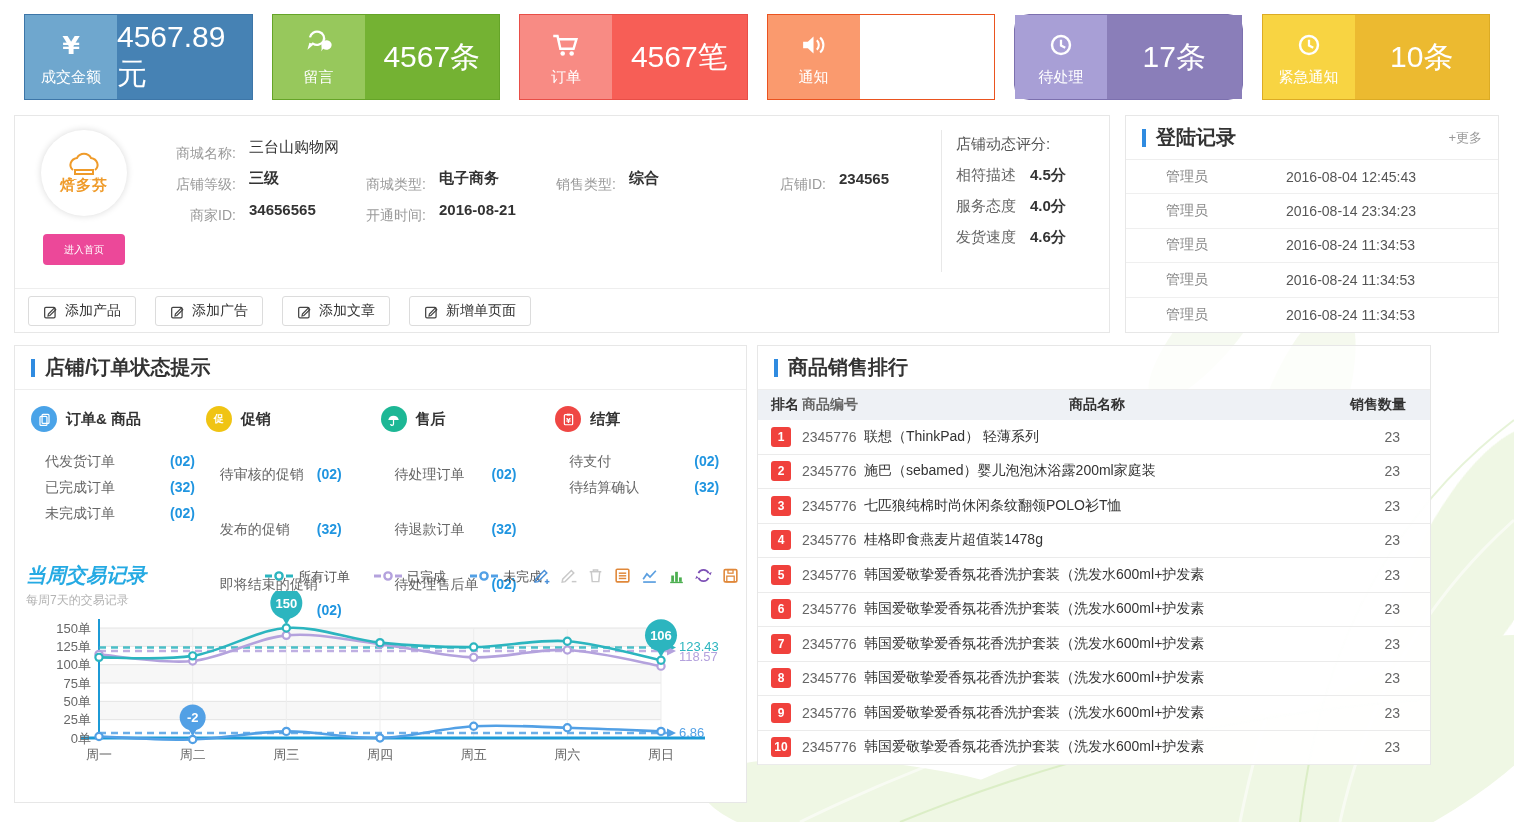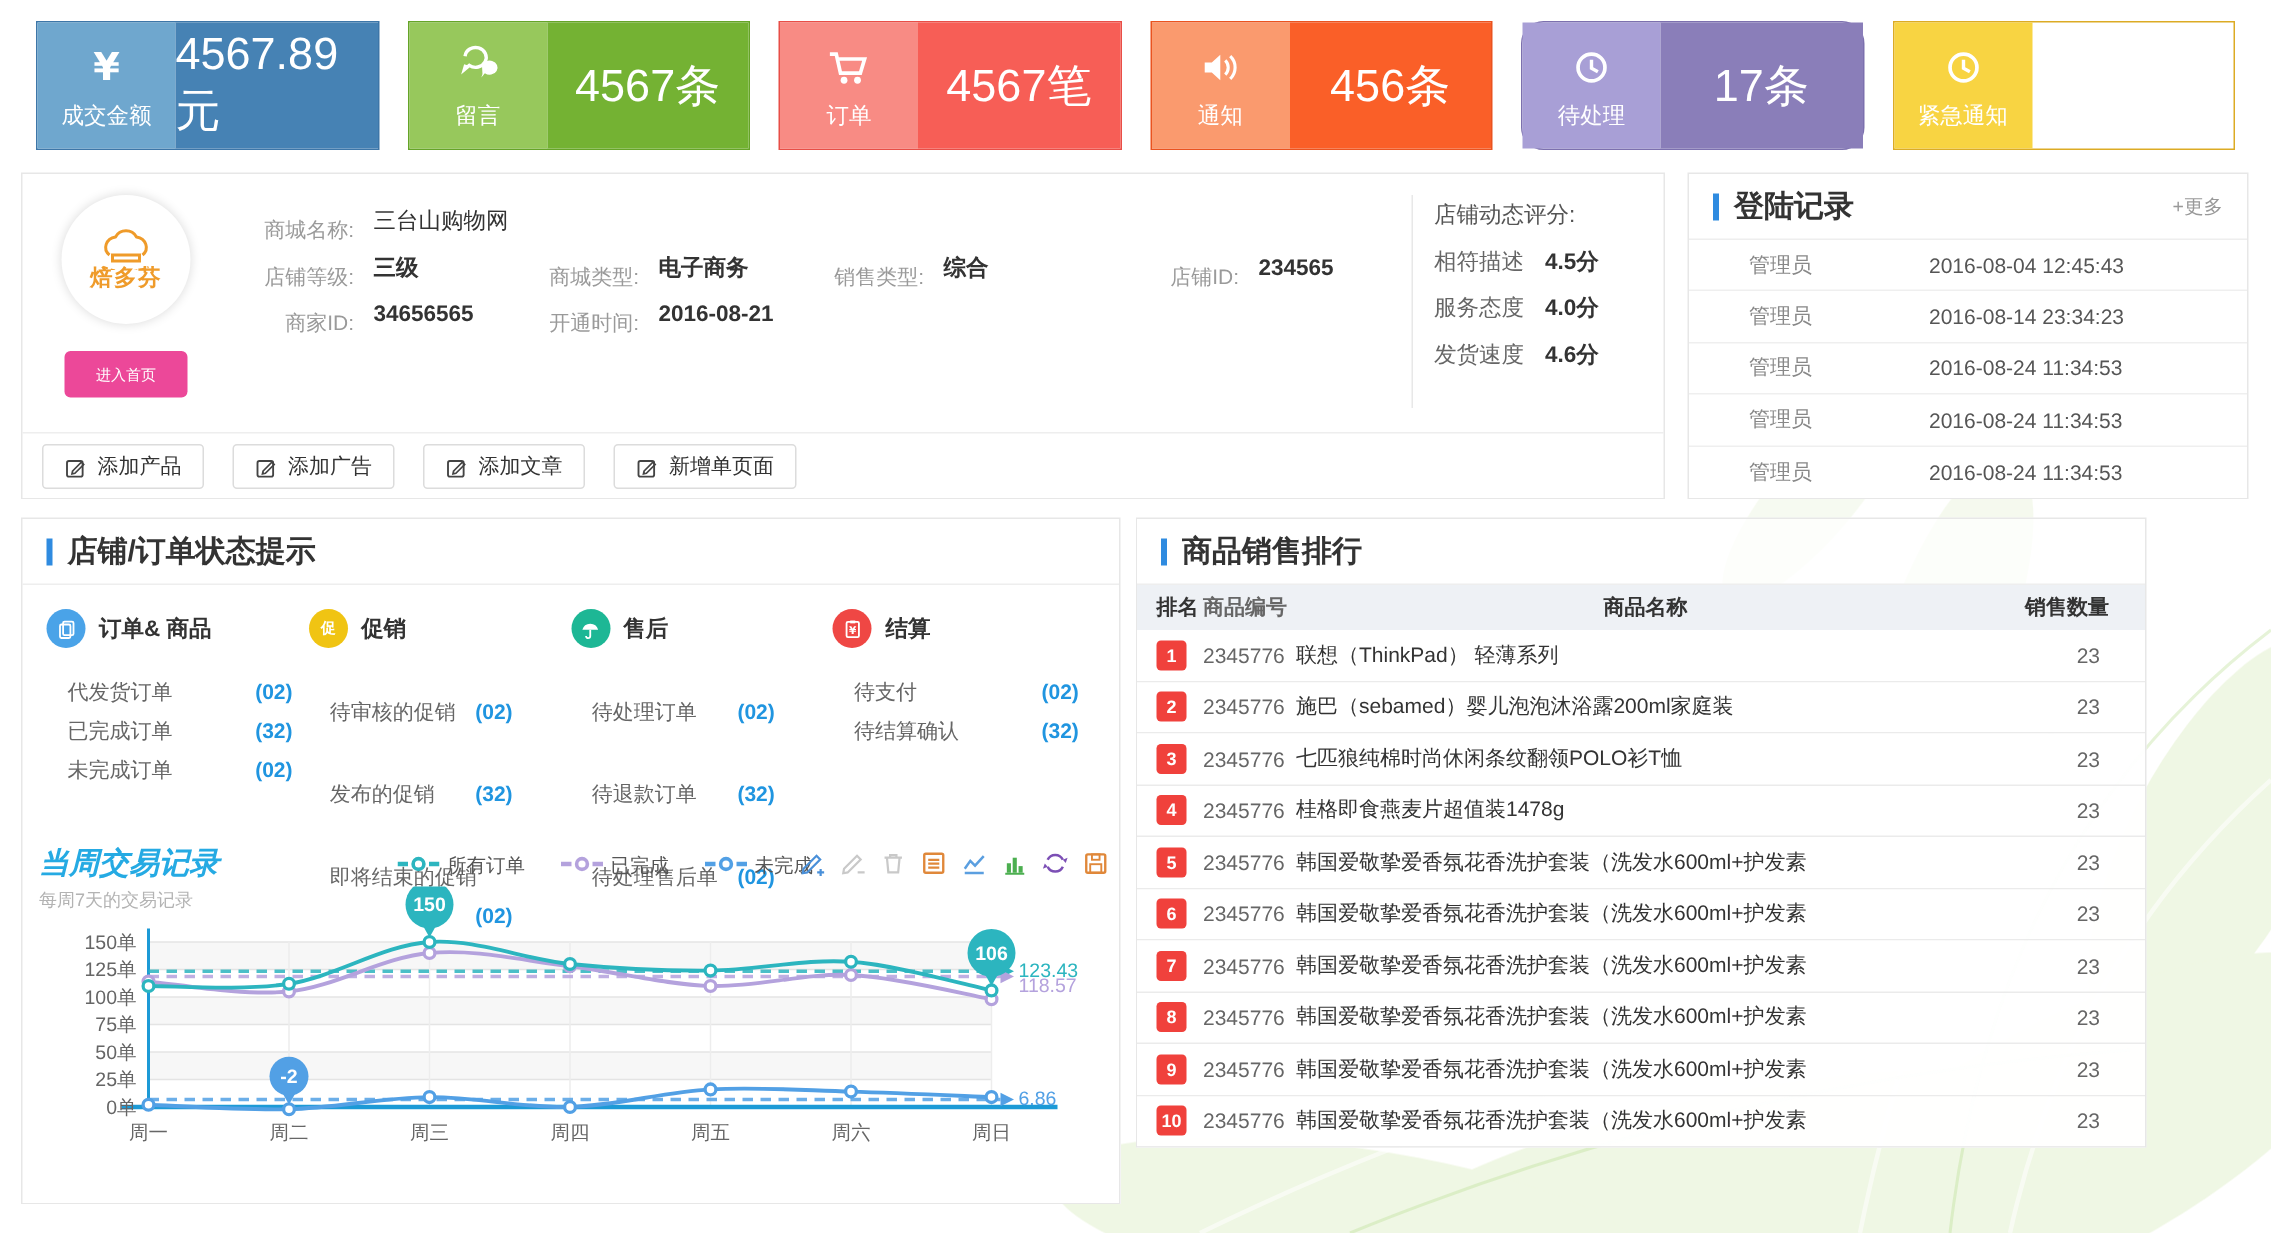--- a/index.html
+++ b/index.html
@@ -159,21 +159,20 @@
           <span style="display: inline-flex;">
             <svg width="36" height="34" viewBox="0 0 36 36">
               <polygon points="6.5,14.5 11.5,14.5 17.5,9 17.5,27 11.5,21.5 6.5,21.5" fill="#fff"></polygon>
               <path d="M21,13 a7,7 0 0 1 0,10" fill="none" stroke="#fff" stroke-width="2.2"></path>
               <path d="M24.5,10 a11,11 0 0 1 0,16" fill="none" stroke="#fff" stroke-width="2.2"></path>
             </svg>
           </span>
         </div>
         <div class="lbl">通知</div>
       </div>
-      <div class="card-right" style="background: rgb(250, 95, 40);">456条</div>
     </div>
     <div class="card" style="border-color: rgb(124, 112, 174); border-radius: 15px;">
       <div class="card-left" style="background: rgb(168, 159, 214);">
         <div class="ic">
           <span style="display: inline-flex;">
             <svg width="34" height="34" viewBox="0 0 36 36">
               <circle cx="18" cy="18" r="9.5" fill="none" stroke="#fff" stroke-width="2.6"></circle>
               <path d="M18,12.5 V18.5 L22.5,21" fill="none" stroke="#fff" stroke-width="2.4"></path>
             </svg>
           </span>
@@ -187,20 +186,21 @@
         <div class="ic">
           <span style="display: inline-flex;">
             <svg width="34" height="34" viewBox="0 0 36 36">
               <circle cx="18" cy="18" r="9.5" fill="none" stroke="#fff" stroke-width="2.6"></circle>
               <path d="M18,12.5 V18.5 L22.5,21" fill="none" stroke="#fff" stroke-width="2.4"></path>
             </svg>
           </span>
         </div>
         <div class="lbl">紧急通知</div>
       </div>
+      <div class="card-right" style="background: rgb(236, 186, 48);">10条</div>
     </div>
   </div>
 
 <div id="info-panel" class="panel">
   <div class="logo">
     <svg width="46" height="28" viewBox="0 0 46 28">
       <path d="M12,18 a8,7 0 0 1 4,-12 a8,8 0 0 1 14,0 a8,7 0 0 1 4,12" fill="none" stroke="#ef9b2a" stroke-width="2"></path>
       <path d="M14,18 h18 v4 h-18 z" fill="none" stroke="#ef9b2a" stroke-width="2"></path>
       <path d="M8,26 q15,6 30,0" fill="none" stroke="#ef9b2a" stroke-width="1.4" stroke-dasharray="3 2"></path>
     </svg>

